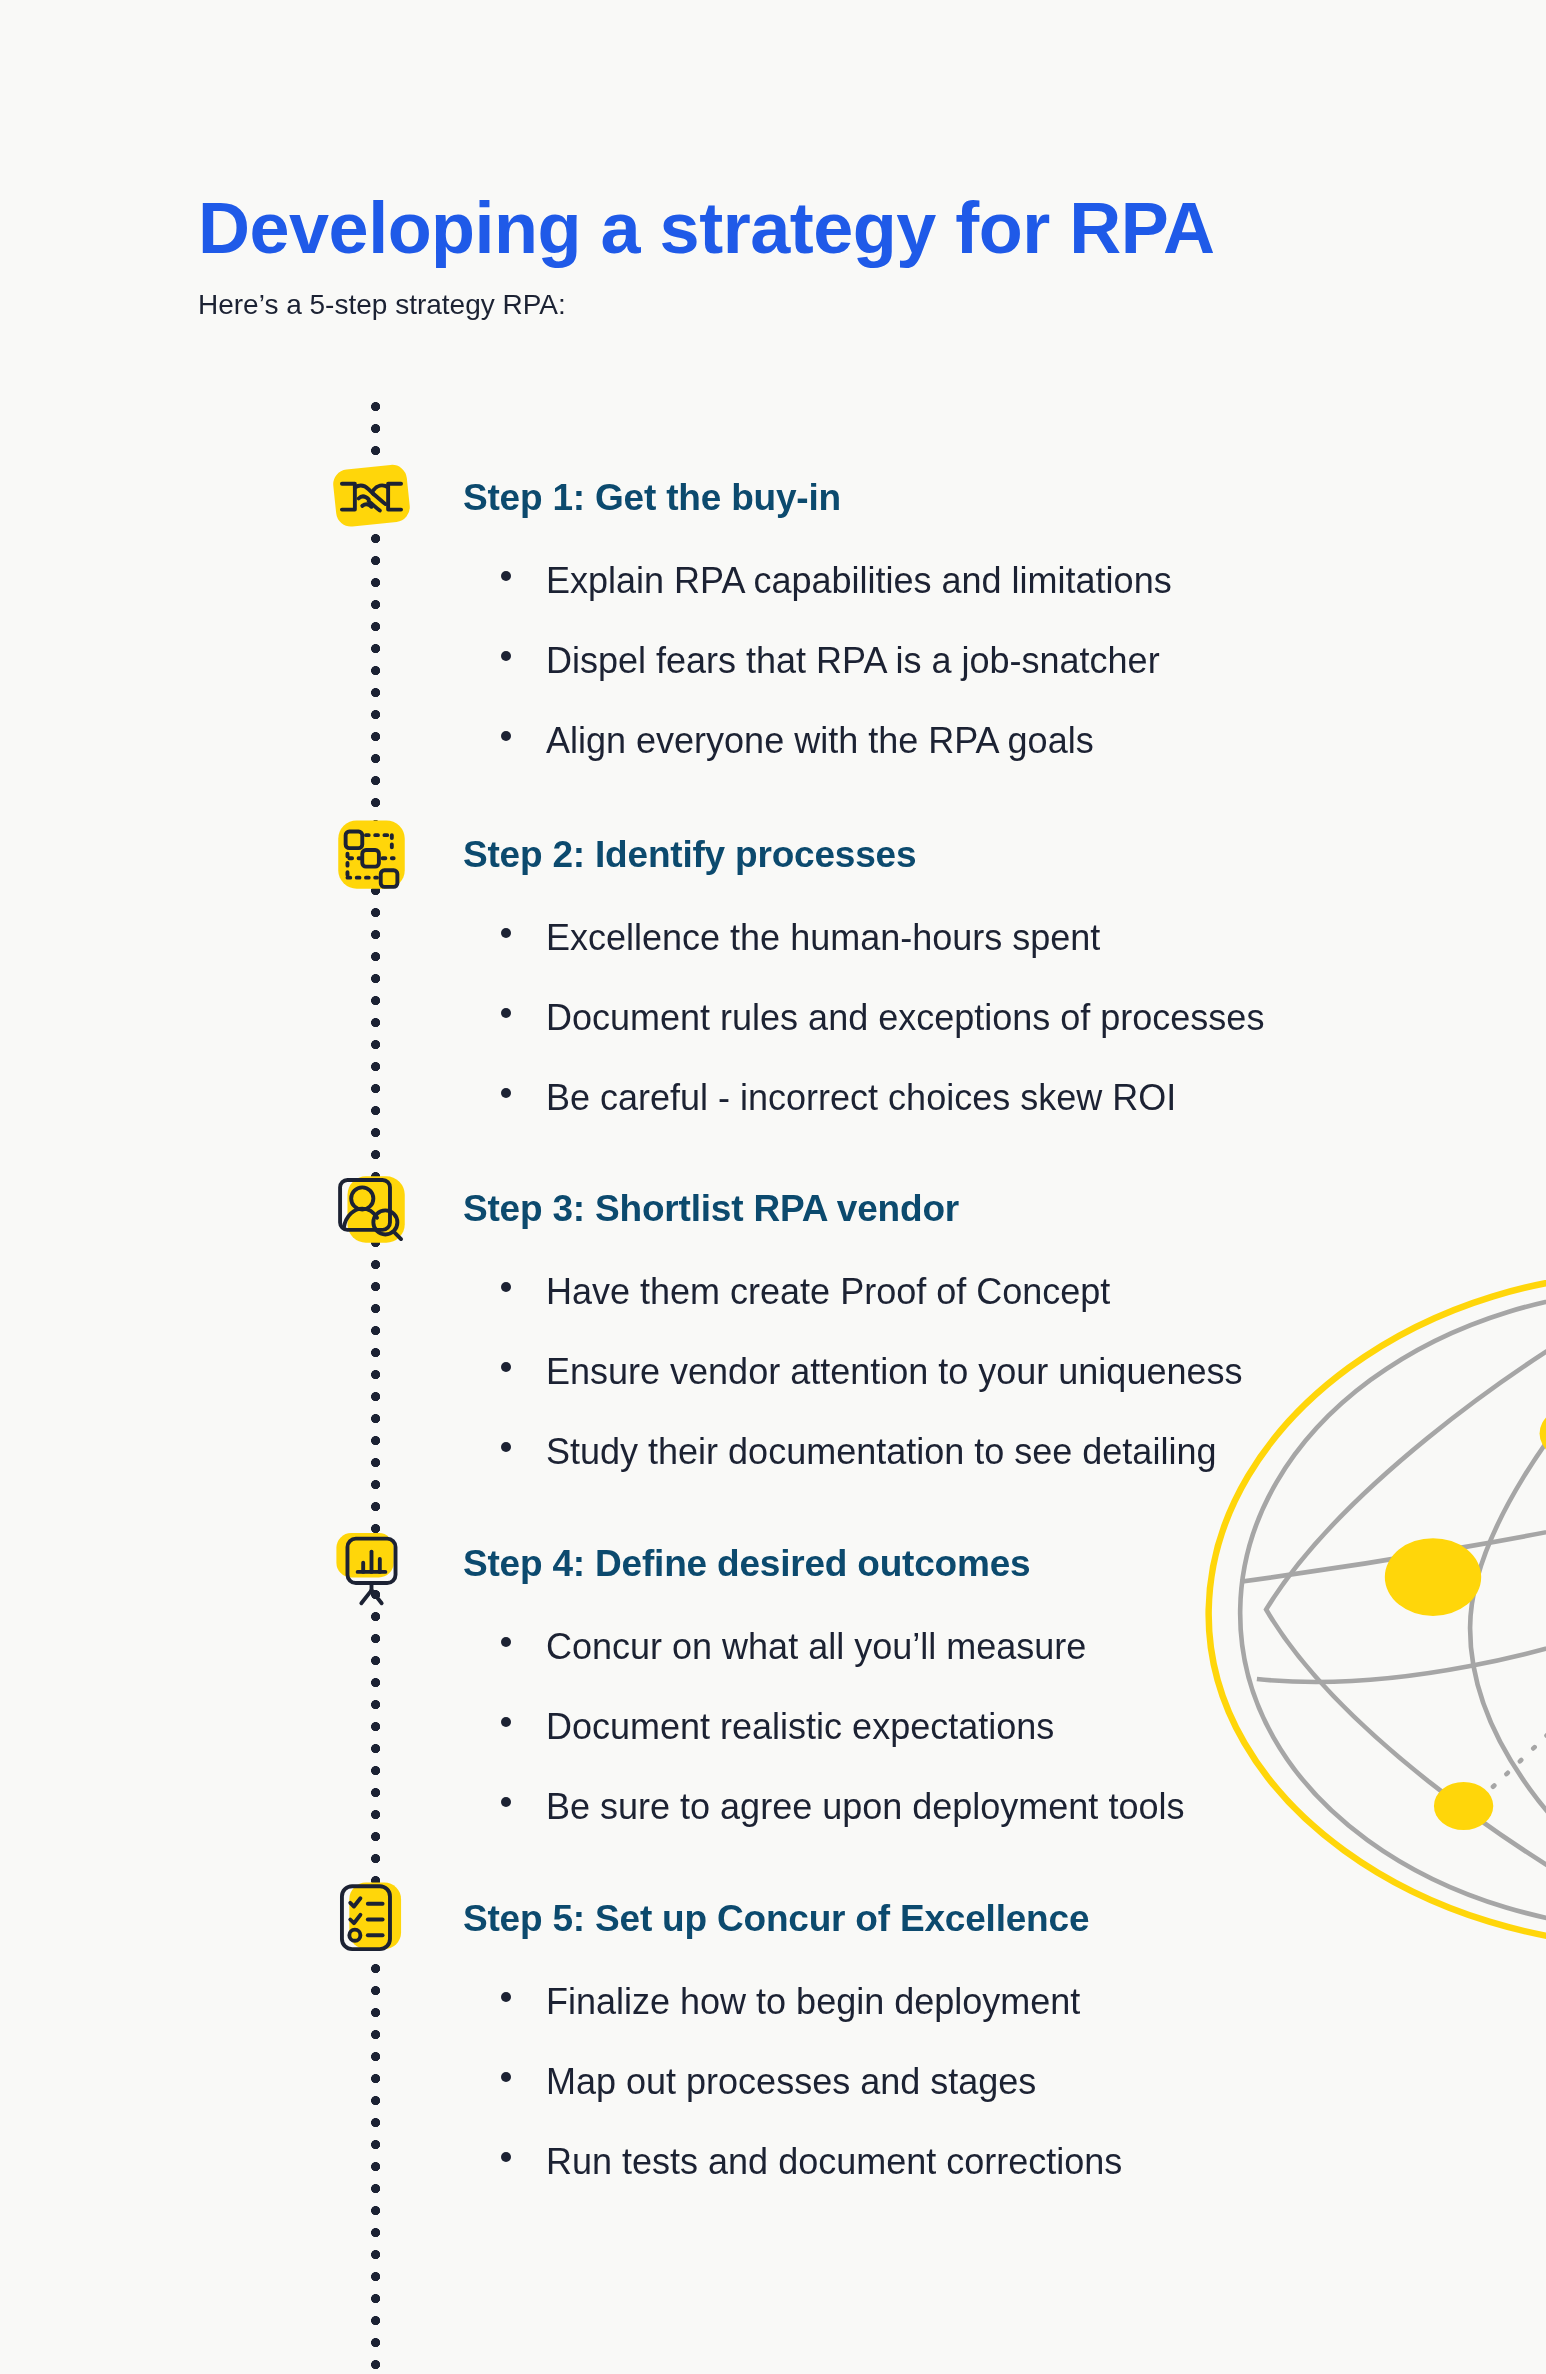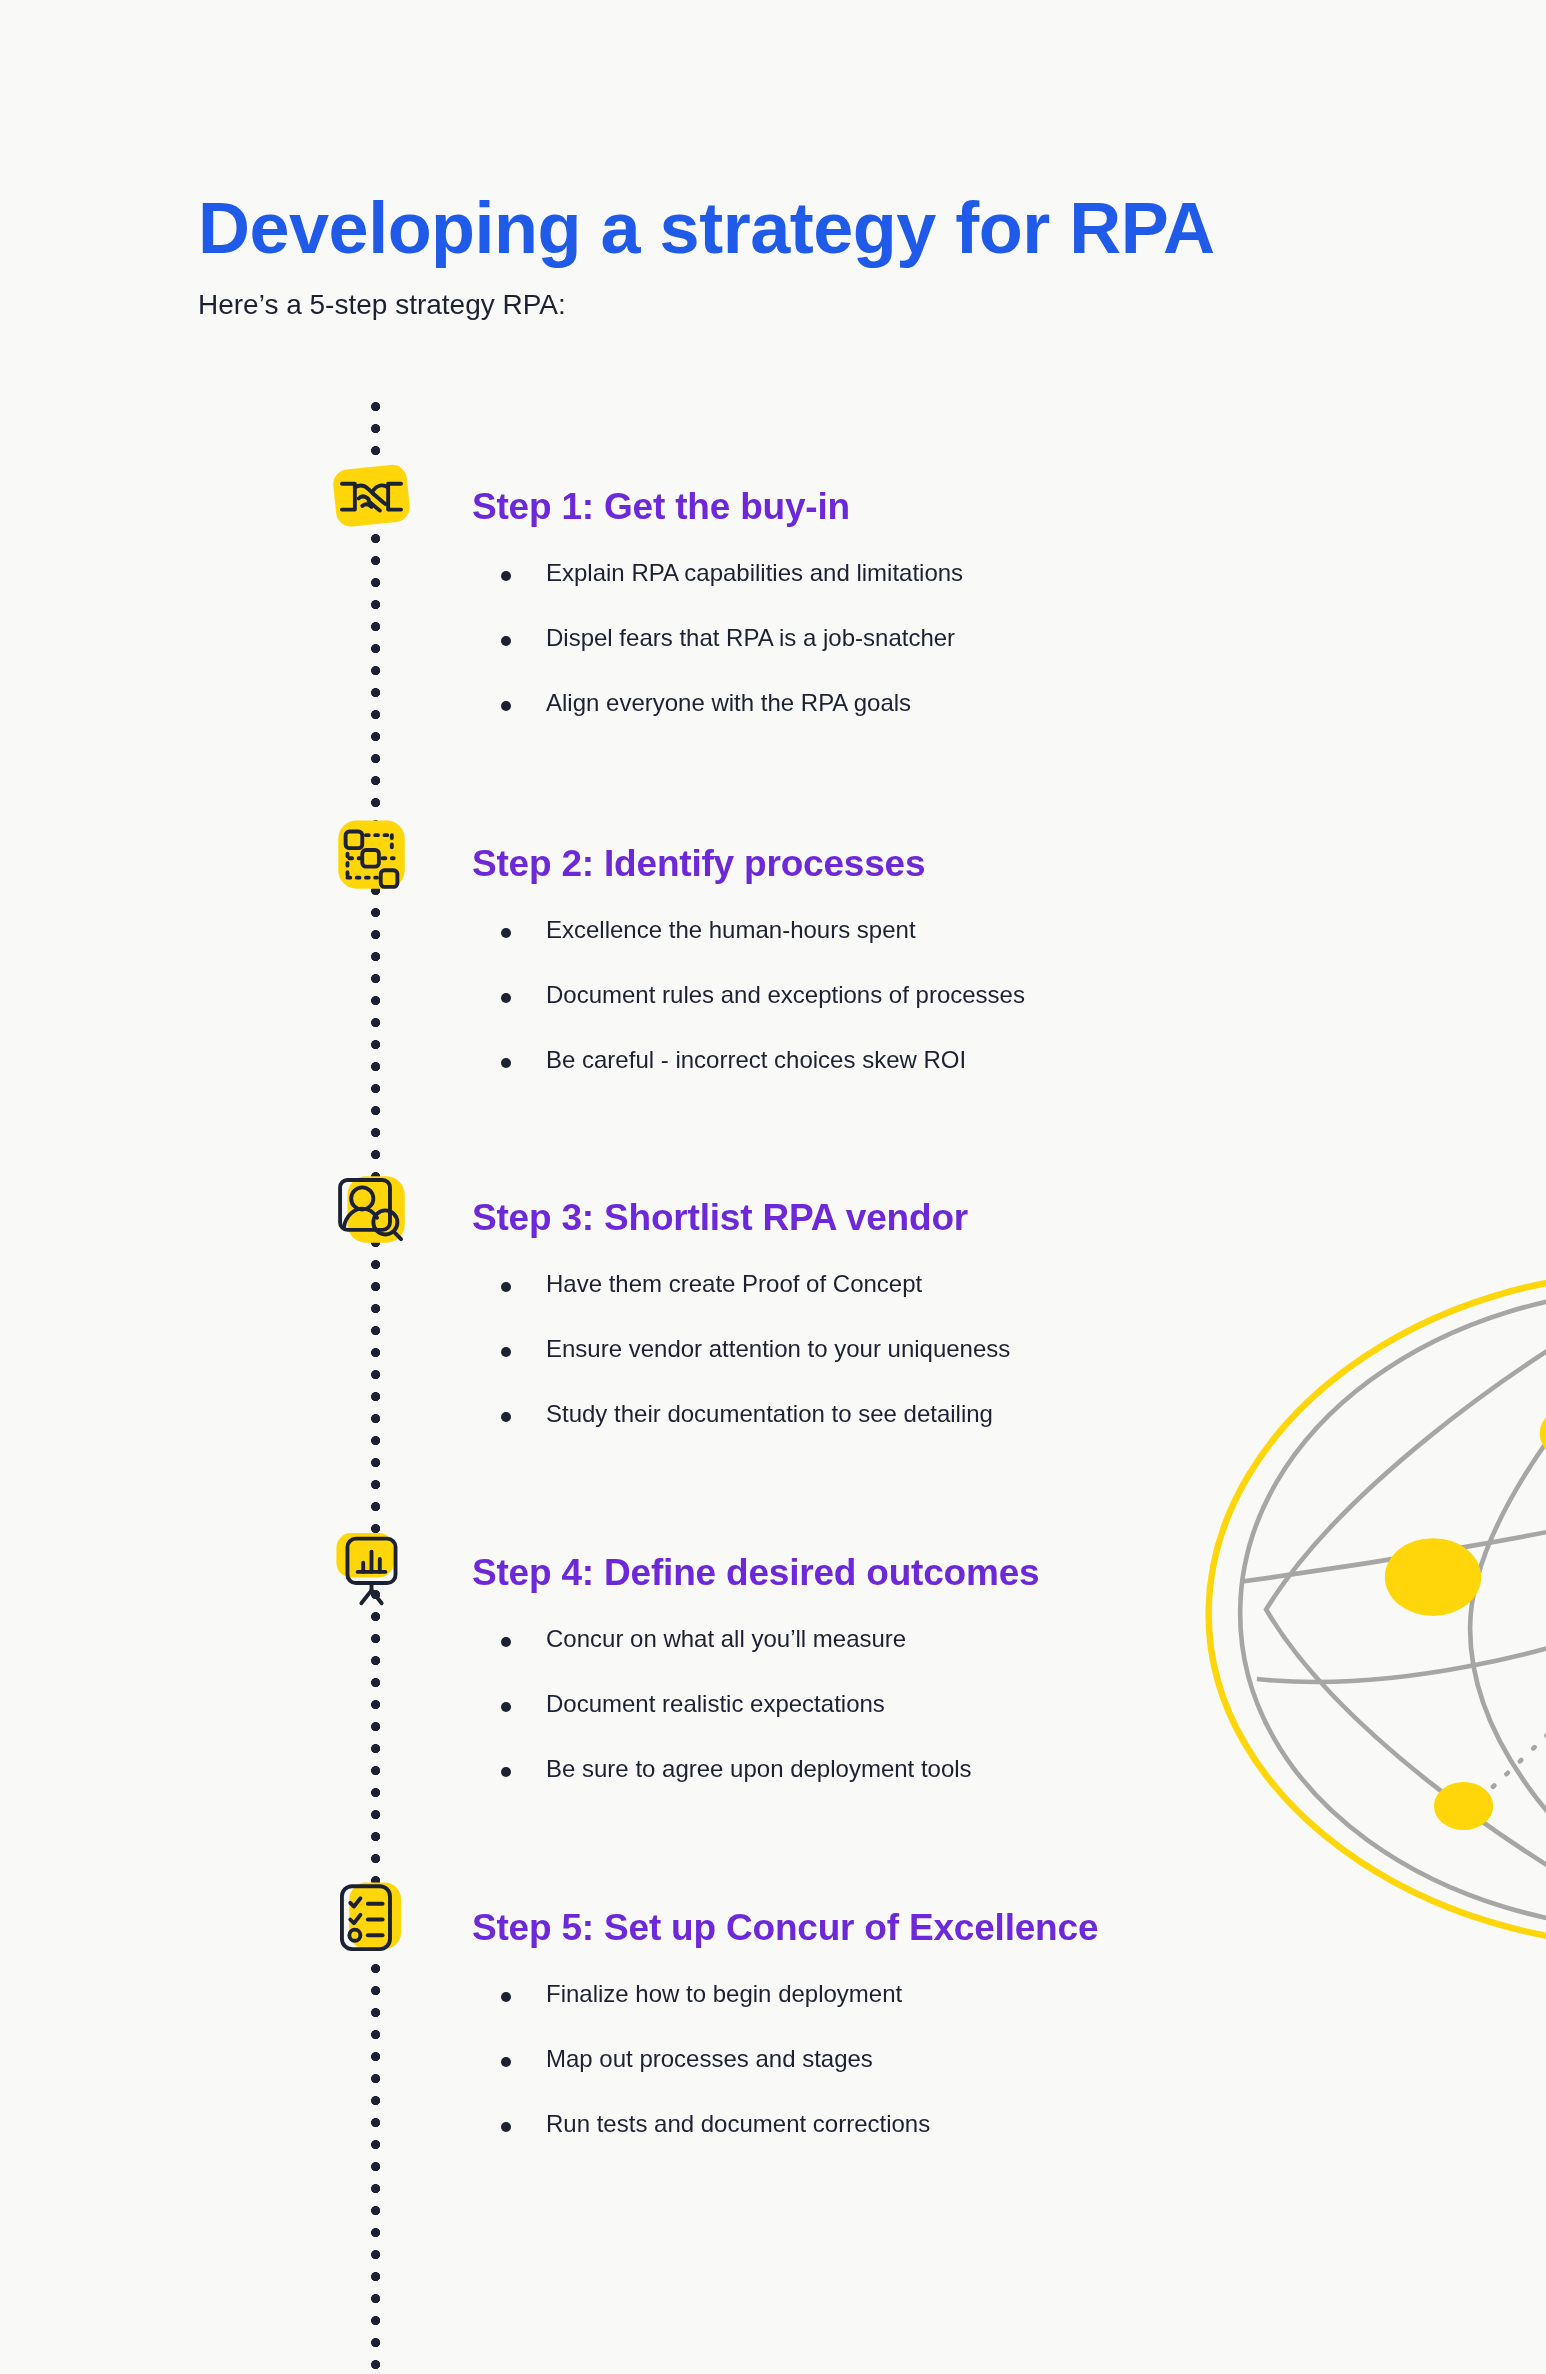--- a/index.html
+++ b/index.html
@@ -95,36 +95,36 @@
     top: 0;
     width: 89px;
     height: 85px;
   }
   .step-title {
     position: absolute;
     left: 455px;
     top: 13px;
     font-size: 37px;
     font-weight: 700;
-    color: #6d28d9;
+    color: #0c4a6e;
     letter-spacing: -0.2px;
     white-space: nowrap;
-    margin: 17px;
+    margin: 8px;
   }
   .bullets {
     position: absolute;
     left: 501px;
     top: 102px;
     margin: 0;
     padding: 0;
     list-style: none;
   }
   .bullet {
     position: relative;
-    font-size: 24px;
+    font-size: 36px;
     color: #1c2233;
     line-height: 1.25;
     padding-left: 45px;
     margin-bottom: 35px;
     white-space: nowrap;
   }
   .bullet:last-child { margin-bottom: 0; }
   .bullet .dot {
     position: absolute;
     left: 0;

